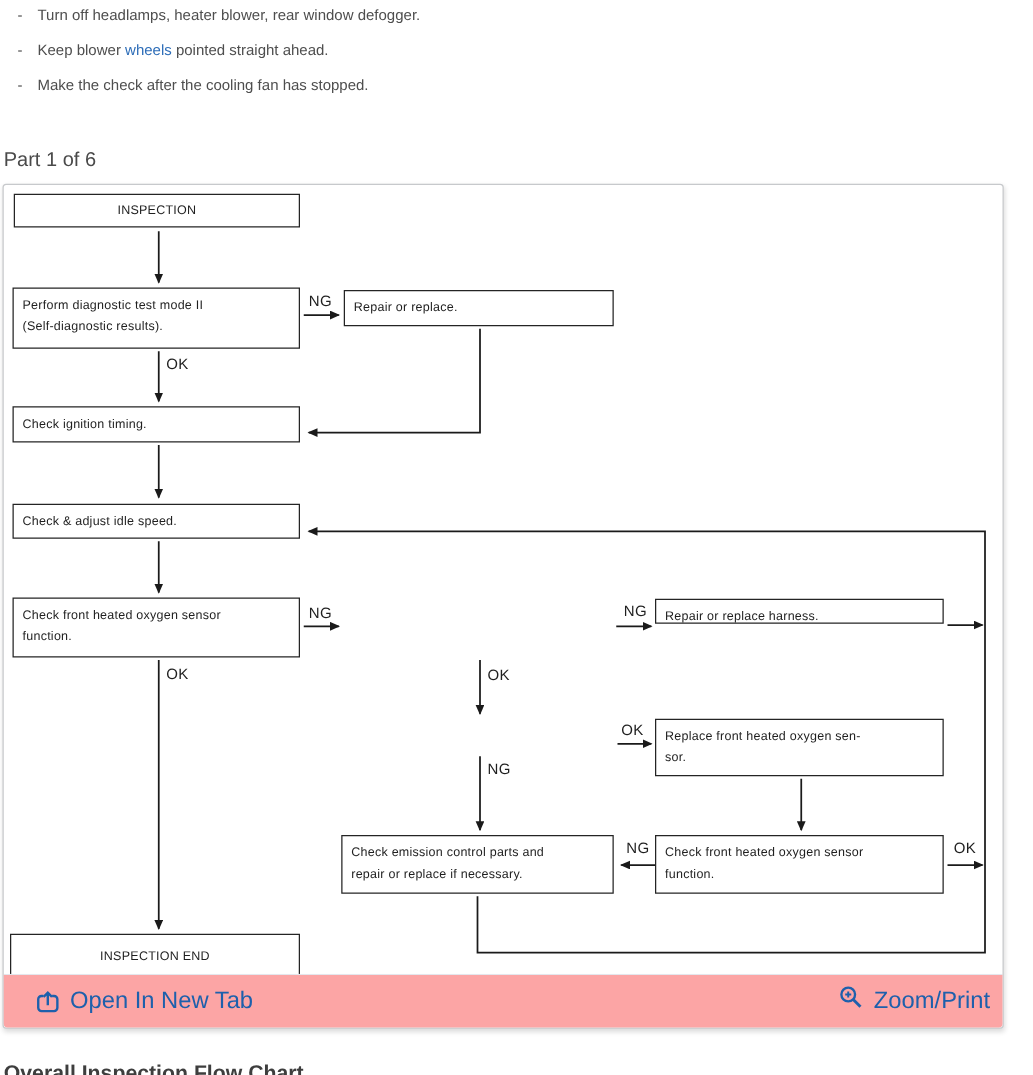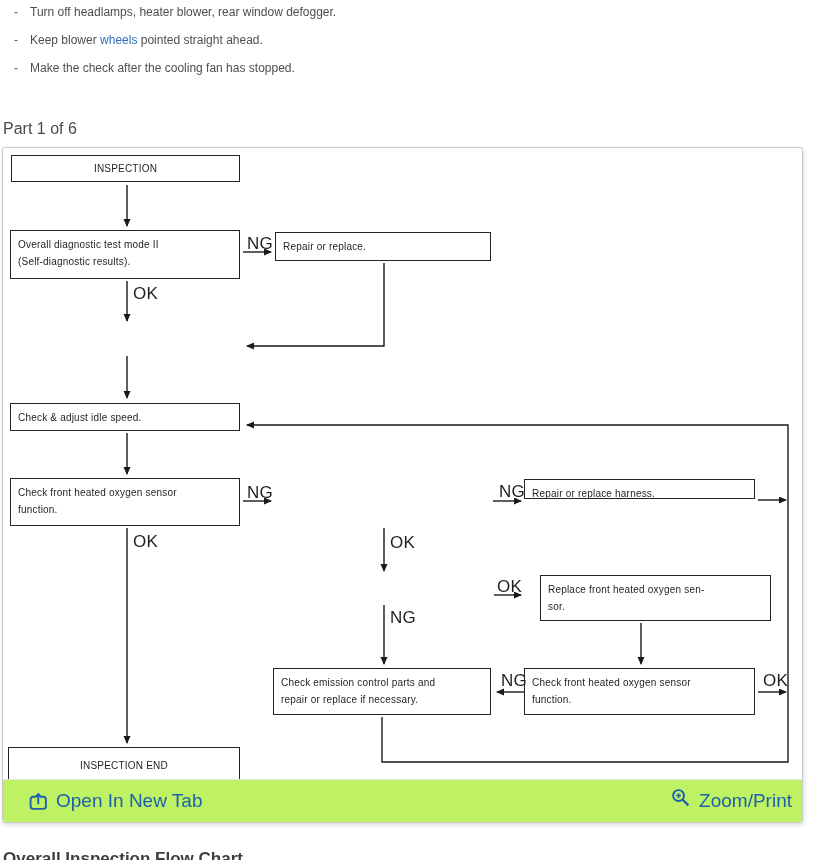--- a/index.html
+++ b/index.html
@@ -22,26 +22,26 @@
   .diagram{position:absolute;left:0;top:0;width:799px;height:631px;}
   .connectors{position:absolute;left:0;top:0;pointer-events:none;}
   .fbox{
     position:absolute;box-sizing:border-box;background:#fff;
     border:1.5px solid #242424;color:#1f1f1f;
     font-size:10px;line-height:17px;letter-spacing:.2px;
     padding:5px 7px;
   }
   .fbox .ln{display:block;}
   .fbox.center{display:flex;align-items:center;justify-content:center;padding:0;text-align:center;}
-  .flabel{position:absolute;font-size:17px;color:#1f1f1f;letter-spacing:.3px;}
+  .flabel{position:absolute;font-size:12px;color:#1f1f1f;letter-spacing:.3px;}
 
   
   .footer{
     position:absolute;left:0;right:0;bottom:0;height:43px;box-sizing:border-box;
-    background:#bef264;border-top:1px solid #e3e7ed;border-radius:0 0 3px 3px;
+    background:#fca5a5;border-top:1px solid #e3e7ed;border-radius:0 0 3px 3px;
     display:flex;align-items:center;justify-content:space-between;
     padding:0 10px 0 26px;
   }
   .flink{display:flex;align-items:center;gap:8px;color:#1d60ac;font-size:19px;cursor:pointer;}
   .flink svg{display:block;}
 
   
   .section-heading{
     position:absolute;left:3px;top:849px;
     font-size:17px;font-weight:bold;color:#3e3e3e;white-space:nowrap;
@@ -90,45 +90,48 @@
         <path d="M521,544 L494,544" marker-end="url(#ah)"></path>
         <path d="M755,544 L783,544" marker-end="url(#ah)"></path>
       </g>
     </svg>
 
     <div class="fbox center" style="left:8px;top:7px;width:229px;height:27px;">
       <span class="ln">INSPECTION</span>
     </div>
 
     <div class="fbox" style="left:7px;top:82px;width:230px;height:49px;">
-      <span class="ln">Overall diagnostic test mode II</span>
+      <span class="ln">Perform diagnostic test mode II</span>
       <span class="ln">(Self-diagnostic results).</span>
     </div>
 
     <div class="fbox" style="left:272px;top:84px;width:216px;height:29px;">
       <span class="ln">Repair or replace.</span>
     </div>
 
+    <div class="fbox" style="left:7px;top:177px;width:230px;height:29px;">
+      <span class="ln">Check ignition timing.</span>
+    </div>
 
     <div class="fbox" style="left:7px;top:255px;width:230px;height:28px;">
       <span class="ln">Check &amp; adjust idle speed.</span>
     </div>
 
     <div class="fbox" style="left:7px;top:330px;width:230px;height:48px;">
       <span class="ln">Check front heated oxygen sensor</span>
       <span class="ln">function.</span>
     </div>
 
 
     <div class="fbox" style="left:521px;top:331px;width:231px;height:20px;">
       <span class="ln">Repair or replace harness.</span>
     </div>
 
 
-    <div class="fbox" style="left:521px;top:427px;width:231px;height:46px;margin-left:16px;">
+    <div class="fbox" style="left:521px;top:427px;width:231px;height:46px;">
       <span class="ln">Replace front heated oxygen sen-</span>
       <span class="ln">sor.</span>
     </div>
 
     <div class="fbox" style="left:270px;top:520px;width:218px;height:47px;">
       <span class="ln">Check emission control parts and</span>
       <span class="ln">repair or replace if necessary.</span>
     </div>
 
     <div class="fbox" style="left:521px;top:520px;width:231px;height:47px;">

